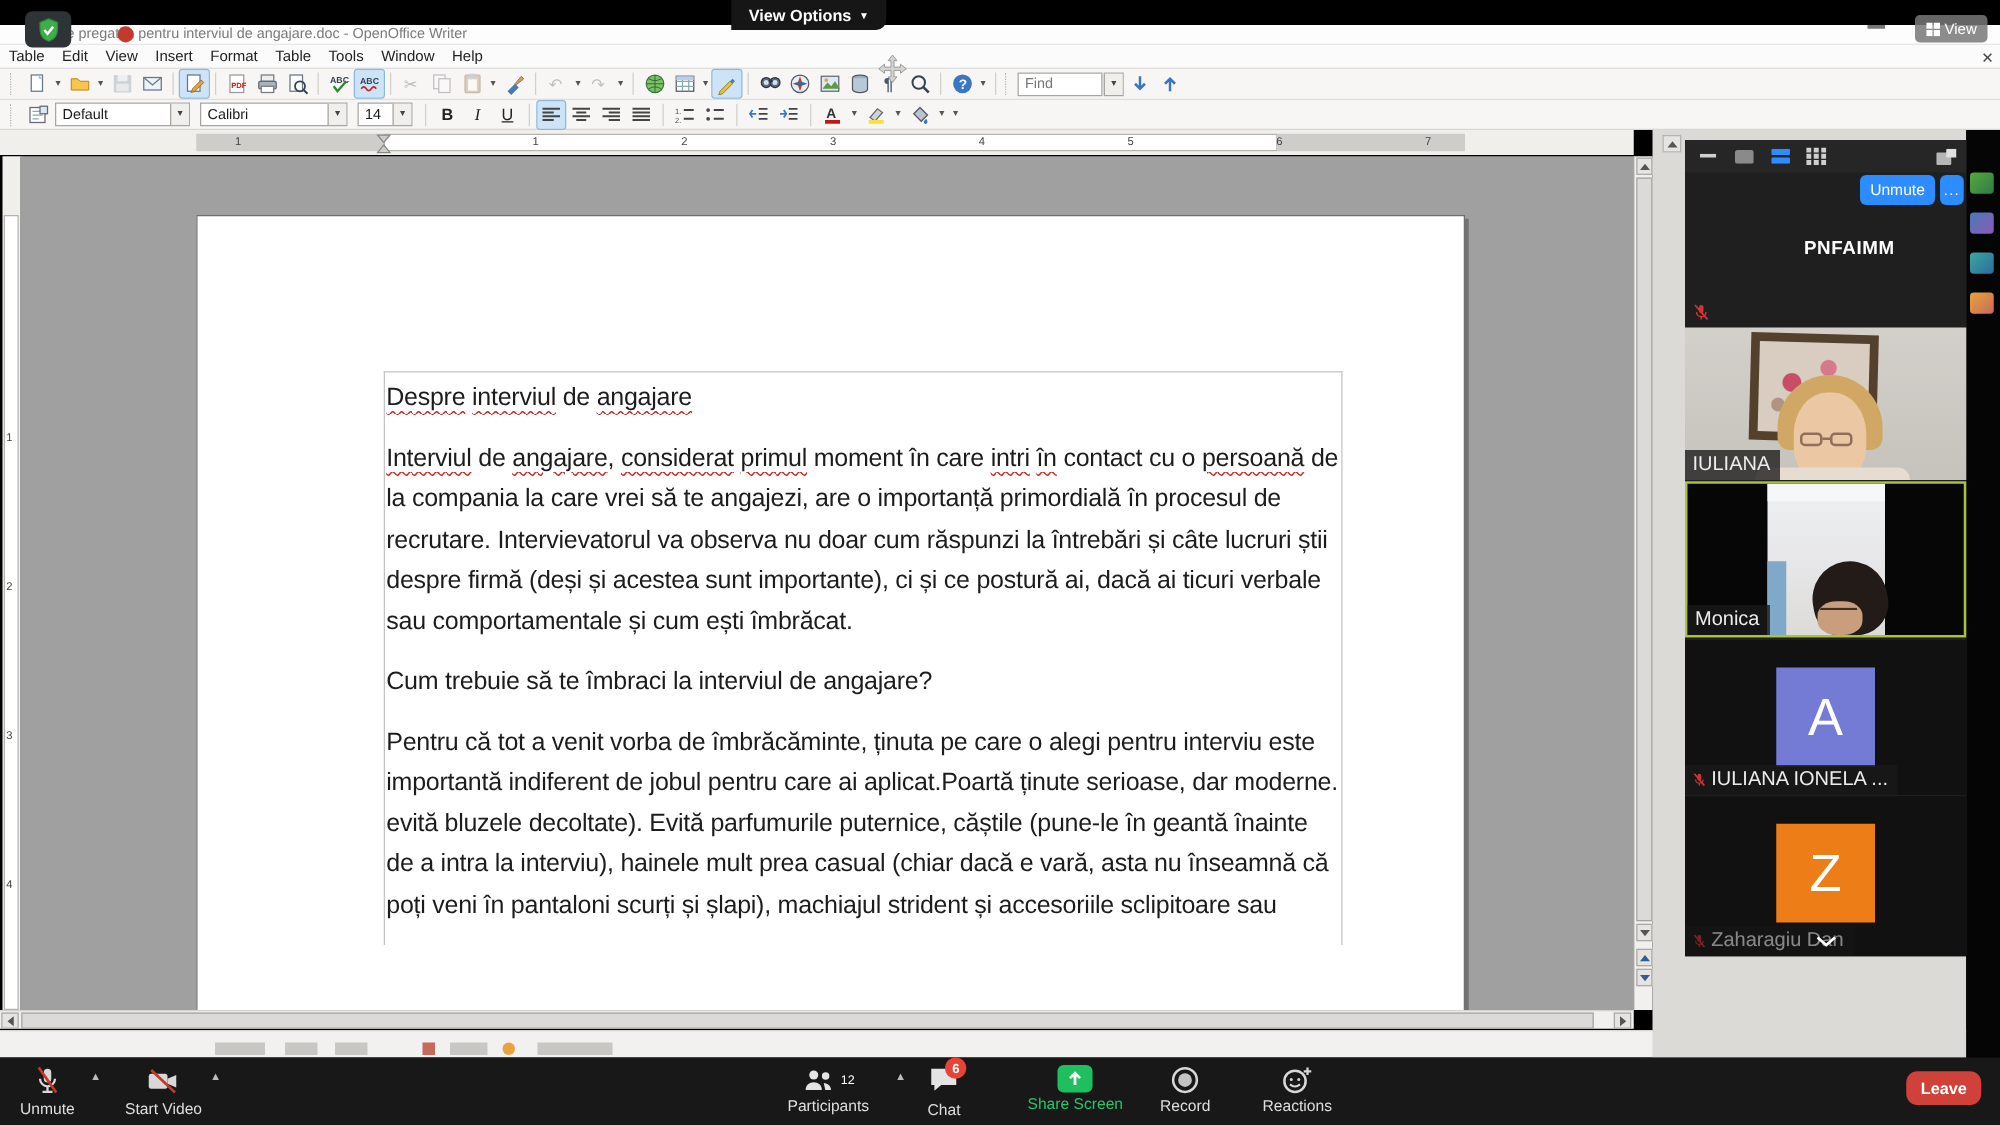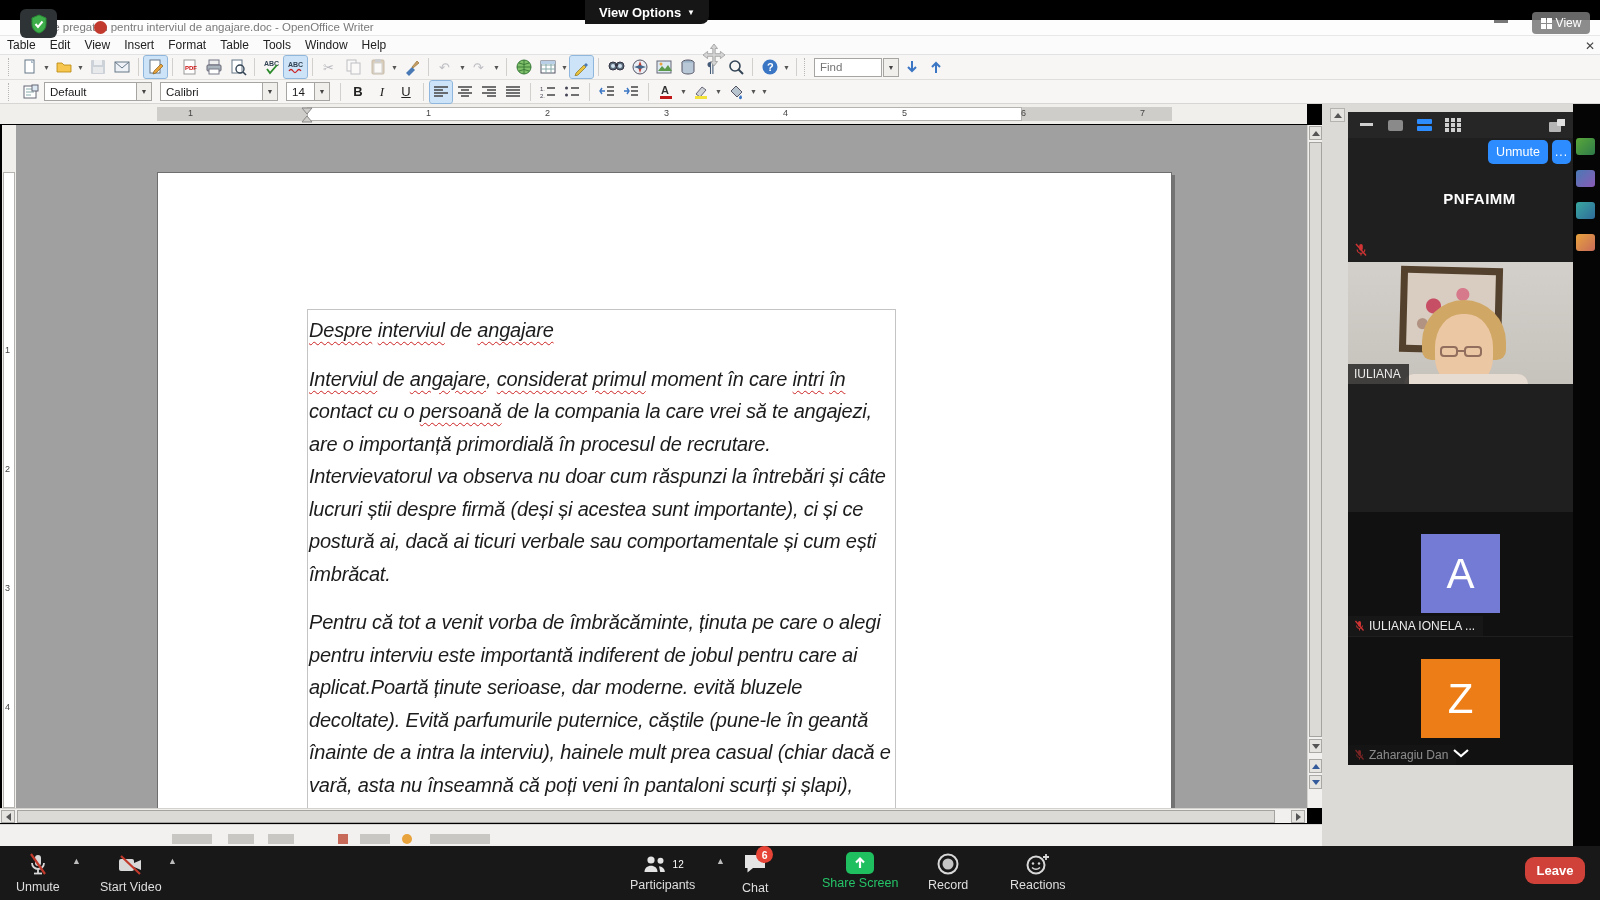--- a/index.html
+++ b/index.html
@@ -52,22 +52,22 @@
   #tabsel { left:6px; top:107px; width:14px; height:14px; background:#e8e7e4; border:1px solid #9a9896;
       font-size:9px; color:#333; text-align:center; line-height:13px; font-weight:bold; }
   #vruler { left:2px; top:125px; width:15px; height:683px; background:#f0efec; }
   #vruler .band { position:absolute; left:1px; width:12px; background:#fff; border:1px solid #b5b3af; }
   .vnum { position:absolute; left:3px; font-size:9px; color:#444; }
 
   
   #docarea { left:16px; top:125px; width:1291px; height:683px; background:#a0a0a0; overflow:hidden; }
   #page { position:absolute; left:141px; top:47px; width:1015px; height:700px; background:#fff;
       border:1px solid #6f6f6f; box-shadow:3px 3px 0 rgba(0,0,0,.28); overflow:hidden; }
-  #textframe { position:absolute; left:149px; top:136px; width:589px; border:1px solid #c4c4c4; border-bottom:none;
-      padding:4px 1px 0 1px;font-style:italic; }
+  #textframe { position:absolute; left:149px; top:124px; width:767px; border:1px solid #c4c4c4; border-bottom:none;
+      padding:4px 1px 0 1px; }
   .doc-para { font-size:20px; line-height:32.5px; color:#1c1c1c; letter-spacing:-0.2px; margin-bottom:16px; }
   .missp { text-decoration-line:underline; text-decoration-style:wavy; text-decoration-color:#cc2222;
       text-decoration-thickness:1.2px; text-underline-offset:4px; }
 
   
   #vscroll { left:1307px; top:125px; width:15px; height:683px; background:#f1f0ee; border-left:1px solid #d4d2ce; }
   .sbtn { position:absolute; left:1px; width:13px; height:14px; background:#e6e4e1; border:1px solid #aaa8a4;
       display:flex; align-items:center; justify-content:center; }
   .tri-up { width:0; height:0; border-left:4px solid transparent; border-right:4px solid transparent; border-bottom:5px solid #555; }
   .tri-dn { width:0; height:0; border-left:4px solid transparent; border-right:4px solid transparent; border-top:5px solid #555; }
@@ -95,21 +95,21 @@
   .ph-ic { display:inline-flex; align-items:center; justify-content:center; width:16px; height:14px; }
   #btn-unmute-panel { position:absolute; left:140px; top:28px; width:60px; height:24px; background:#2d8cff;
       border-radius:5px; color:#fff; font-size:12.5px; display:flex; align-items:center; justify-content:center; }
   #btn-more-panel { position:absolute; left:204px; top:28px; width:19px; height:24px; background:#2d8cff;
       border-radius:5px; color:#fff; font-size:12px; display:flex; align-items:center; justify-content:center; letter-spacing:1px; }
   #host-name { position:absolute; left:0; top:78px; width:263px; text-align:center; color:#fff;
       font-size:15px; font-weight:bold; letter-spacing:.5px; }
   #host-mic { position:absolute; left:6px; top:131px; }
   .tile { position:absolute; left:0; width:225px; overflow:hidden; background:#111; }
   .namechip { position:absolute; left:0; bottom:0; background:rgba(25,25,25,.78); color:#ececec;
-      font-size:12px; padding:3px 8px 3px 6px; display:flex; align-items:center; gap:4px; max-width:200px;
+      font-size:16px; padding:3px 8px 3px 6px; display:flex; align-items:center; gap:4px; max-width:200px;
       white-space:nowrap; overflow:hidden; }
   #chev-more { position:absolute; left:101px; top:632px; width:24px; height:18px; display:flex;
       align-items:center; justify-content:center; }
   
   #t1 { top:150px; height:122px; background:linear-gradient(180deg,#d3d0cb,#c6c2bc); }
   #t1 .frame { position:absolute; left:52px; top:5px; width:102px; height:86px; background:#d8cdc0; border:7px solid #53402d;
       transform:rotate(1.5deg);
       background-image:radial-gradient(circle at 30% 45%, rgba(198,72,96,.95) 0 7px, transparent 8px),
         radial-gradient(circle at 63% 28%, rgba(214,112,132,.9) 0 6px, transparent 7px),
         radial-gradient(circle at 48% 70%, rgba(178,58,80,.85) 0 6px, transparent 7px),
@@ -493,20 +493,21 @@
     <span class="vnum" style="top: 339px;">2</span>
     <span class="vnum" style="top: 458px;">3</span>
     <span class="vnum" style="top: 577px;">4</span>
   </div>
 
 <div class="abs" id="docarea">
   <div id="page">
     <div id="textframe">
         <div class="doc-para"><span class="missp">Despre</span><span> </span><span class="missp">interviul</span><span> de </span><span class="missp">angajare</span></div>
         <div class="doc-para"><span class="missp">Interviul</span><span> de </span><span class="missp">angajare</span><span>, </span><span class="missp">considerat</span><span> </span><span class="missp">primul</span><span> moment în care </span><span class="missp">intri</span><span> </span><span class="missp">în</span><span> contact cu o </span><span class="missp">persoană</span><span> de la compania la care vrei să te angajezi, are o importanță primordială în procesul de recrutare. Intervievatorul va observa nu doar cum răspunzi la întrebări și câte lucruri știi despre firmă (deși și acestea sunt importante), ci și ce postură ai, dacă ai ticuri verbale sau comportamentale și cum ești îmbrăcat.</span></div>
+        <div class="doc-para"><span>Cum trebuie să te îmbraci la interviul de angajare?</span></div>
         <div class="doc-para"><span>Pentru că tot a venit vorba de îmbrăcăminte, ținuta pe care o alegi pentru interviu este importantă indiferent de jobul pentru care ai aplicat.Poartă ținute serioase, dar moderne. evită bluzele decoltate). Evită parfumurile puternice, căștile (pune-le în geantă înainte de a intra la interviu), hainele mult prea casual (chiar dacă e vară, asta nu înseamnă că poți veni în pantaloni scurți și șlapi), machiajul strident și accesoriile sclipitoare sau</span></div>
       </div>
   </div>
 </div>
 
 <div class="abs" id="vscroll">
   <div class="sbtn" style="top:1px;">
       <span class="tri-up"></span>
     </div>
   <div id="vthumb"></div>
@@ -637,20 +638,31 @@
       <div class="face"></div>
     <div class="gl" style="left:92px;"></div>
       <div class="gl" style="left:116px;"></div>
       <div class="bridge"></div>
     <div class="body"></div>
     <span class="namechip">
         <span>IULIANA</span>
       </span>
   </div>
 
+  <div class="tile" id="t2">
+    <div class="col"></div>
+      <div class="ceil"></div>
+      <div class="blue"></div>
+    <div class="hair"></div>
+      <div class="face"></div>
+      <div class="gl"></div>
+    <span class="namechip">
+        <span>Monica</span>
+      </span>
+  </div>
 
   <div class="tile" id="t3">
     <div class="avatar av-a">
         <span>A</span>
       </div>
     <span class="namechip">
       <svg width="11" height="12">
           <rect x="4" y="1" width="3" height="5.5" rx="1.5" fill="#d03434"></rect>
           <path d="M2.5 5.5a3 3 0 0 0 6 0" fill="none" stroke="#d03434"></path>
           <line x1="5.5" y1="8.7" x2="5.5" y2="10.5" stroke="#d03434"></line>

